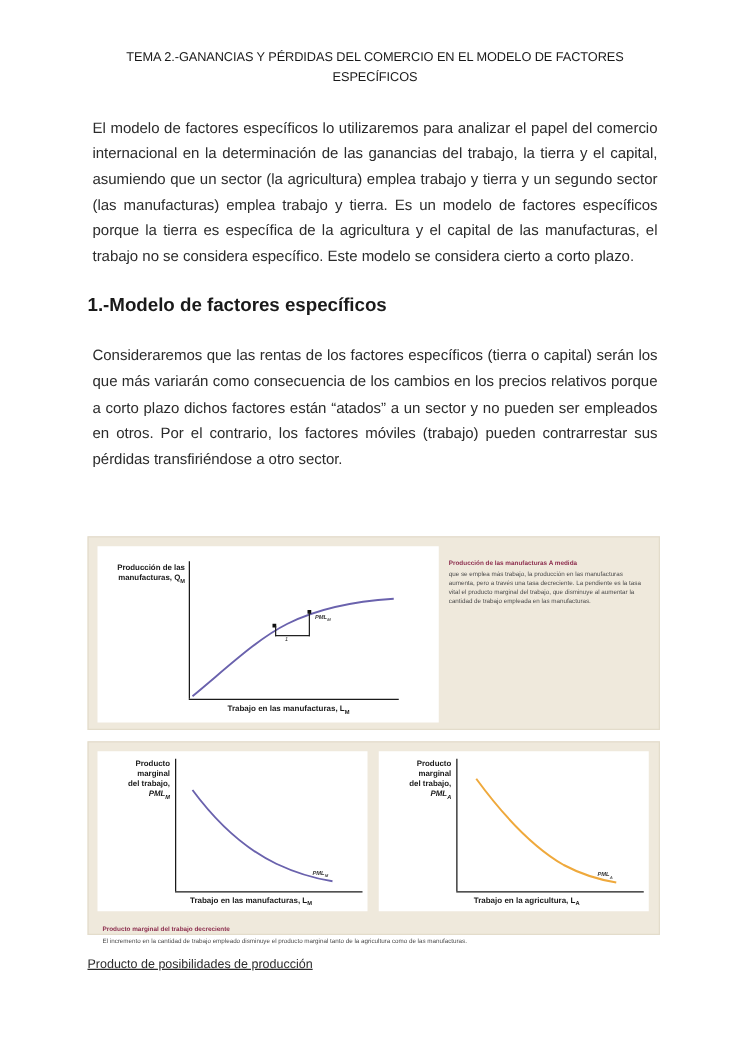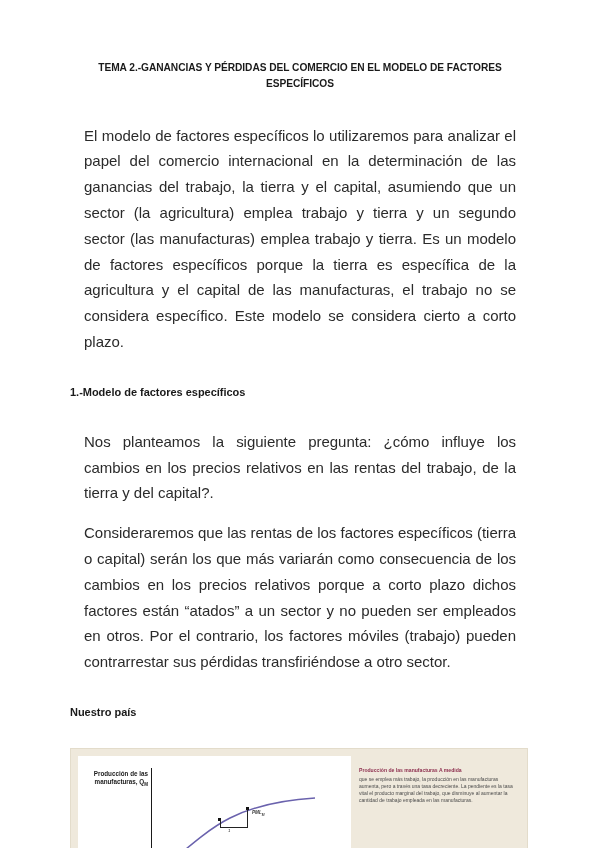--- a/index.html
+++ b/index.html
@@ -26,44 +26,44 @@
   .content {
     position: absolute;
     left: 70px;
     top: 0;
     width: 460px;
   }
 
   
   .doc-title {
     font-size: 10.2px;
-    font-weight: bold;
+    font-weight: normal;
     text-align: center;
     line-height: 1.55;
     letter-spacing: -0.05px;
     margin: 0;
-    padding-top: 60px;
+    padding-top: 39px;
     color: #1a1a1a;
   }
 
   
   p.body {
-    font-size: 15px;
+    font-size: 12px;
     line-height: 1.72;
     text-align: justify;
-    margin: 14px;
+    margin: 4px;
     color: #2b2b2b;
     letter-spacing: -0.02px;
   }
   .sp-lg { height: 17px; }
   .sp-md { height: 13px; }
   .sp-sm { height: 9px; }
 
   h3.sub {
-    font-size: 11px;
+    font-size: 15px;
     font-weight: bold;
     margin: 0;
     color: #1a1a1a;
     letter-spacing: -0.02px;
   }
 
   .underlined {
     font-size: 10px;
     margin: 0;
     color: #2b2b2b;
@@ -200,27 +200,25 @@
     <div class="sp-lg"></div>
 
     <p class="body">El modelo de factores específicos lo utilizaremos para analizar el papel del comercio internacional en la determinación de las ganancias del trabajo, la tierra y el capital, asumiendo que un sector (la agricultura) emplea trabajo y tierra y un segundo sector (las manufacturas) emplea trabajo y tierra. Es un modelo de factores específicos porque la tierra es específica de la agricultura y el capital de las manufacturas, el trabajo no se considera específico. Este modelo se considera cierto a corto plazo.</p>
 
     <div class="sp-lg"></div>
 
     <h3 class="sub">1.-Modelo de factores específicos</h3>
 
     <div class="sp-lg"></div>
 
-    <p class="body">Nos planteamos la siguiente pregunta:  ¿cómo influye los cambios en los precios relativos en las rentas del trabajo, de la tierra y del capital?.</p>
 
     <p class="body">Consideraremos que las rentas de los factores específicos (tierra o capital) serán los que más variarán como consecuencia de los cambios en los precios relativos porque a corto plazo dichos factores están “atados” a un sector y no pueden ser empleados en otros. Por el contrario, los factores móviles (trabajo) pueden contrarrestar sus pérdidas transfiriéndose a otro sector.</p>
 
     <div class="sp-lg"></div>
 
-    <h3 class="sub">Nuestro país</h3>
 
     <div class="sp-lg"></div>
 
 
     <div class="sp-md"></div>
 
     
     <div class="figure fig1">
       <div class="panel">
 

